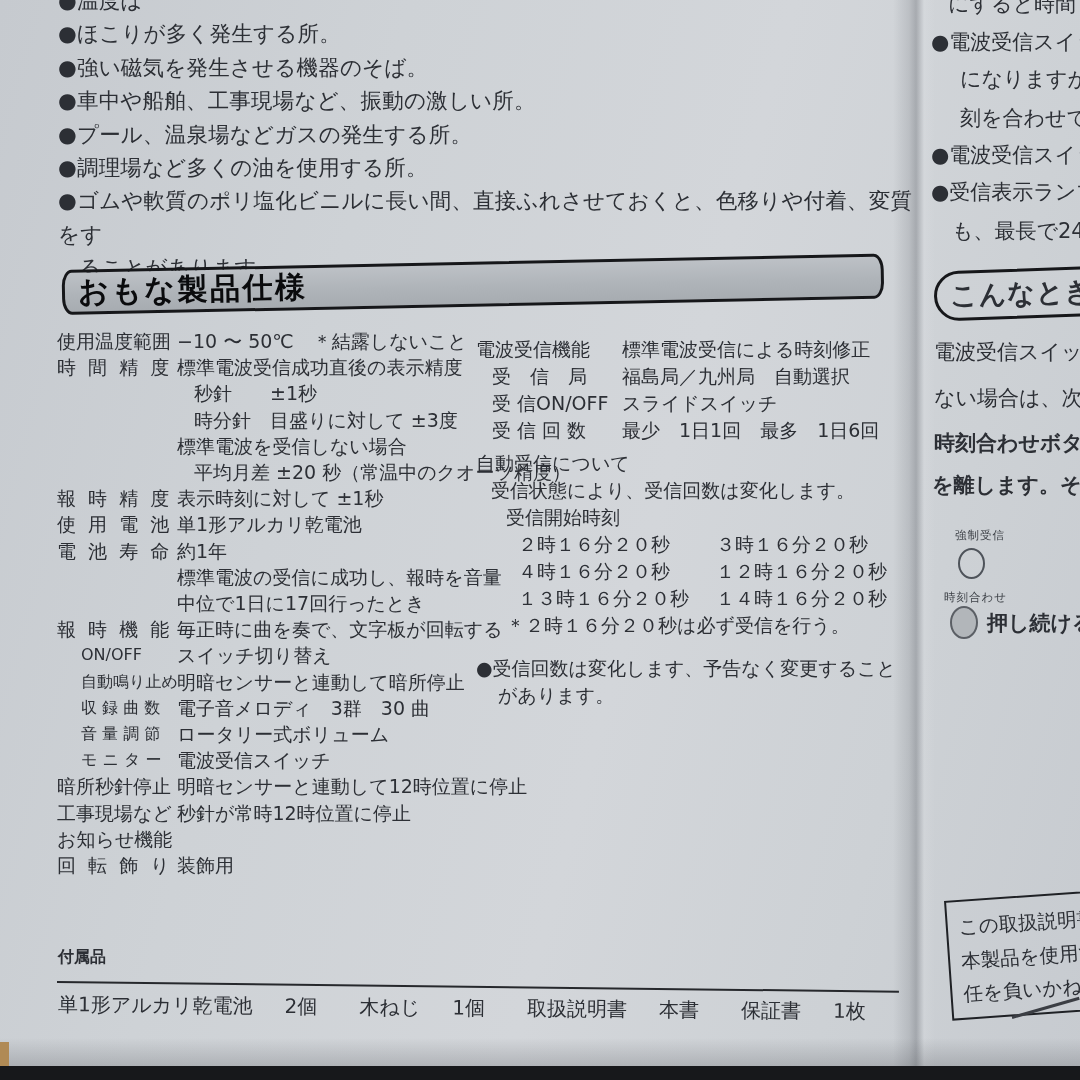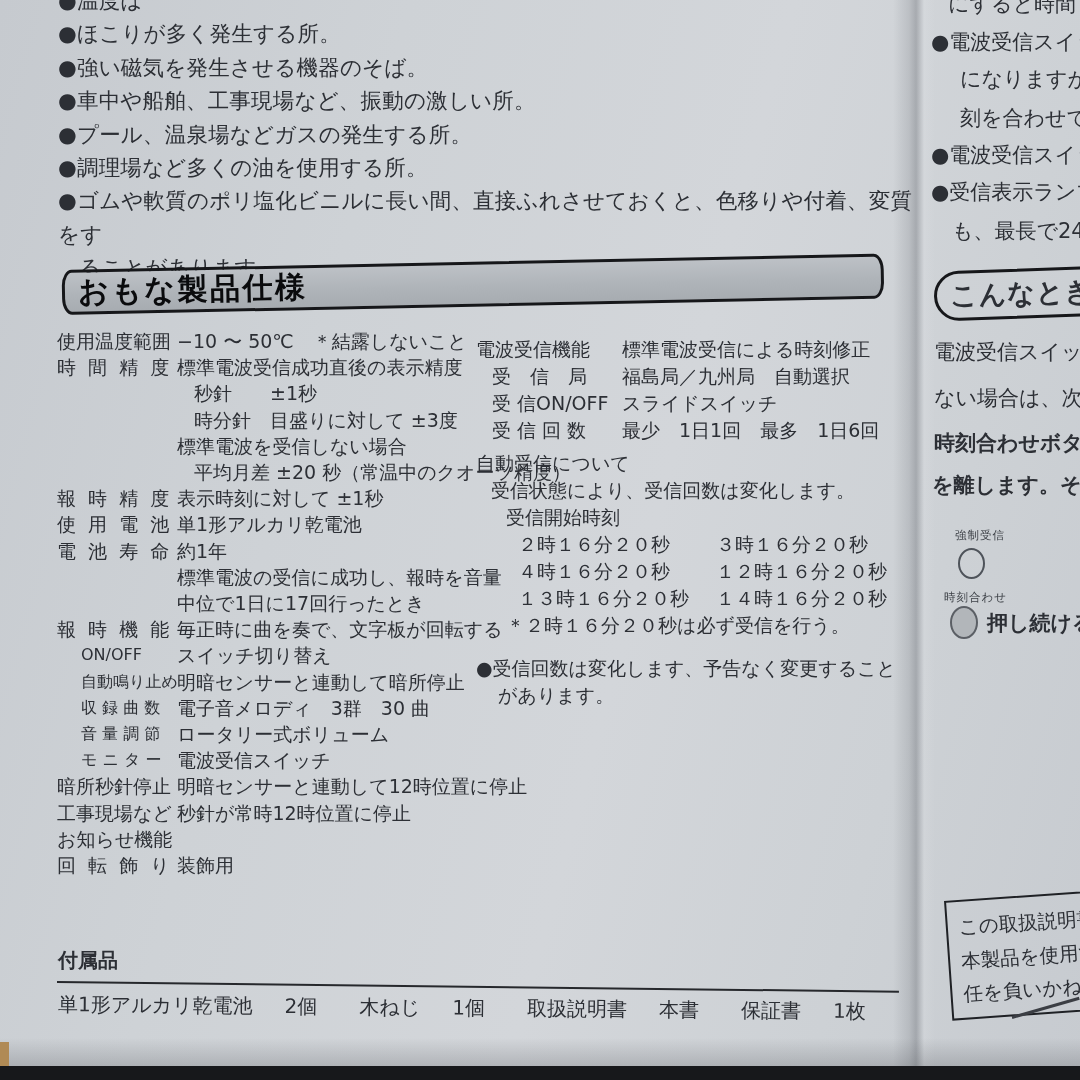--- a/index.html
+++ b/index.html
@@ -39,21 +39,21 @@
   .auto-desc{padding-left:15px;}
   .auto-sub{padding-left:30px;}
   .trow{display:flex;padding-left:42px;}
   .tc1{width:198px;flex:none;white-space:pre;}
   .tc2{white-space:pre;}
   .tnote{padding-left:30px;}
   .chnote{margin-top:16px;}
   .chnote2{padding-left:22px;}
 
   
-  .acc-title{left:58px;top:947px;font-size:20px;font-weight:bold;}
+  .acc-title{left:58px;top:947px;font-size:16px;font-weight:bold;}
   .acc-line{left:57px;top:981px;width:842px;height:2px;background:#26282c;
     transform:rotate(.66deg);transform-origin:left center;}
   .acc-items{left:58px;top:991px;font-size:20px;display:flex;
     transform:rotate(.5deg);transform-origin:left center;}
   .acc-items .pair{margin-right:42px;white-space:pre;display:flex;}
   .acc-items .qty{margin-left:32px;white-space:pre;}
 
   
   .fold{left:893px;top:0;width:42px;height:1080px;pointer-events:none;
     background:linear-gradient(90deg,rgba(70,74,82,0) 0%,rgba(70,74,82,.15) 38%,rgba(60,64,72,.28) 55%,rgba(245,246,248,.12) 74%,rgba(70,74,82,0) 100%);}

